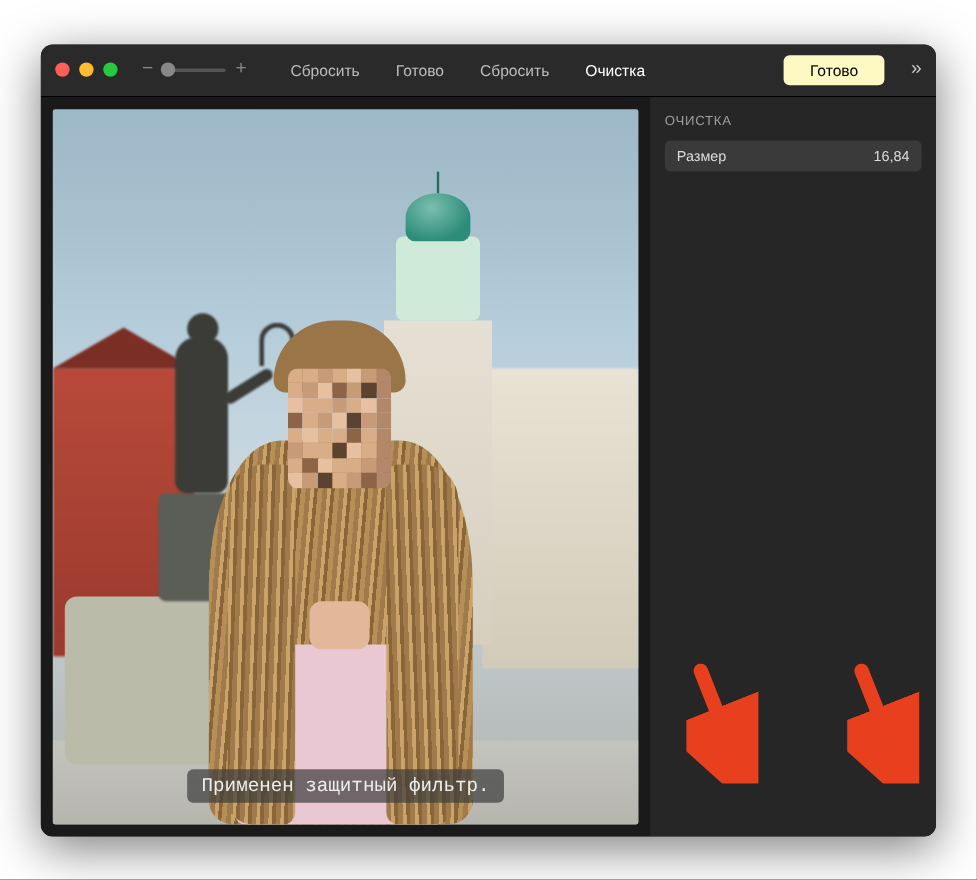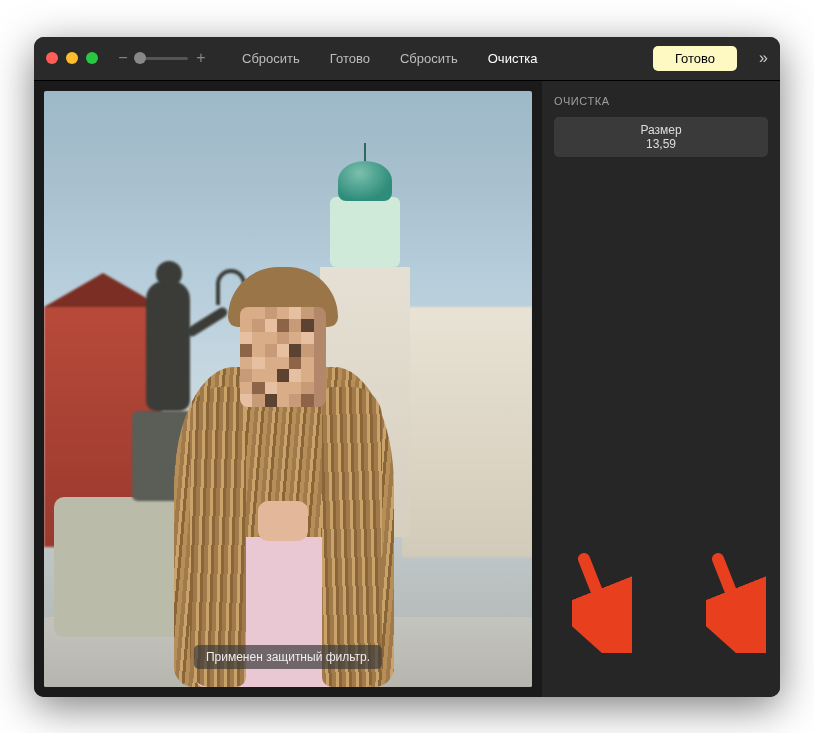--- a/index.html
+++ b/index.html
@@ -295,24 +295,25 @@
     width: 110px; height: 60px;
     background: #9a7548;
     border-radius: 52px 52px 10px 10px;
   }
   .overlay-msg {
     position: absolute;
     left: 50%; bottom: 18px;
     transform: translateX(-50%);
     background: rgba(60,60,60,0.7);
     color: #eee;
-    font-size: 12px;
+    font-size: 16px;
     padding: 5px 12px;
     border-radius: 5px;
     white-space: nowrap;
+    font-family: Liberation Mono, monospace;
   }
   
   .sidebar {
     width: 238px;
     background: #262626;
     display: flex;
     flex-direction: column;
     padding: 14px 12px 10px 12px;
     gap: 10px;
     position: relative;
@@ -324,21 +325,20 @@
   }
   .param-row {
     background: #3a3a3a;
     border-radius: 5px;
     display: flex;
     justify-content: space-between;
     align-items: center;
     padding: 6px 10px;
     font-size: 12px;
     color: #ddd;
-    flex-direction: column;
   }
   .sidebar-footer {
     margin-top: auto;
     display: flex;
     align-items: center;
     gap: 8px;
   }
   .reset-btn {
     flex: 1;
     background: #4a4a4a;
@@ -477,21 +477,21 @@
             <div></div>
         </div>
         <div class="overlay-msg">Применен защитный фильтр.</div>
       </div>
     </div>
 
     <div class="sidebar">
       <div class="sidebar-title">ОЧИСТКА</div>
       <div class="param-row">
         <span>Размер</span>
-        <span>13,59</span>
+        <span>16,84</span>
       </div>
 
       <div class="arrow" style="left:30px; bottom:44px;">
         <svg width="60" height="100" viewBox="0 0 60 100">
           <defs>
             <marker id="ah1" markerWidth="8" markerHeight="8" refX="4" refY="4" orient="auto">
               <path d="M0,0 L8,4 L0,8 Z" fill="#e8401f"></path>
             </marker>
           </defs>
           <path d="M12,6 L42,82" stroke="#e8401f" stroke-width="12" marker-end="url(#ah1)" stroke-linecap="round"></path>

